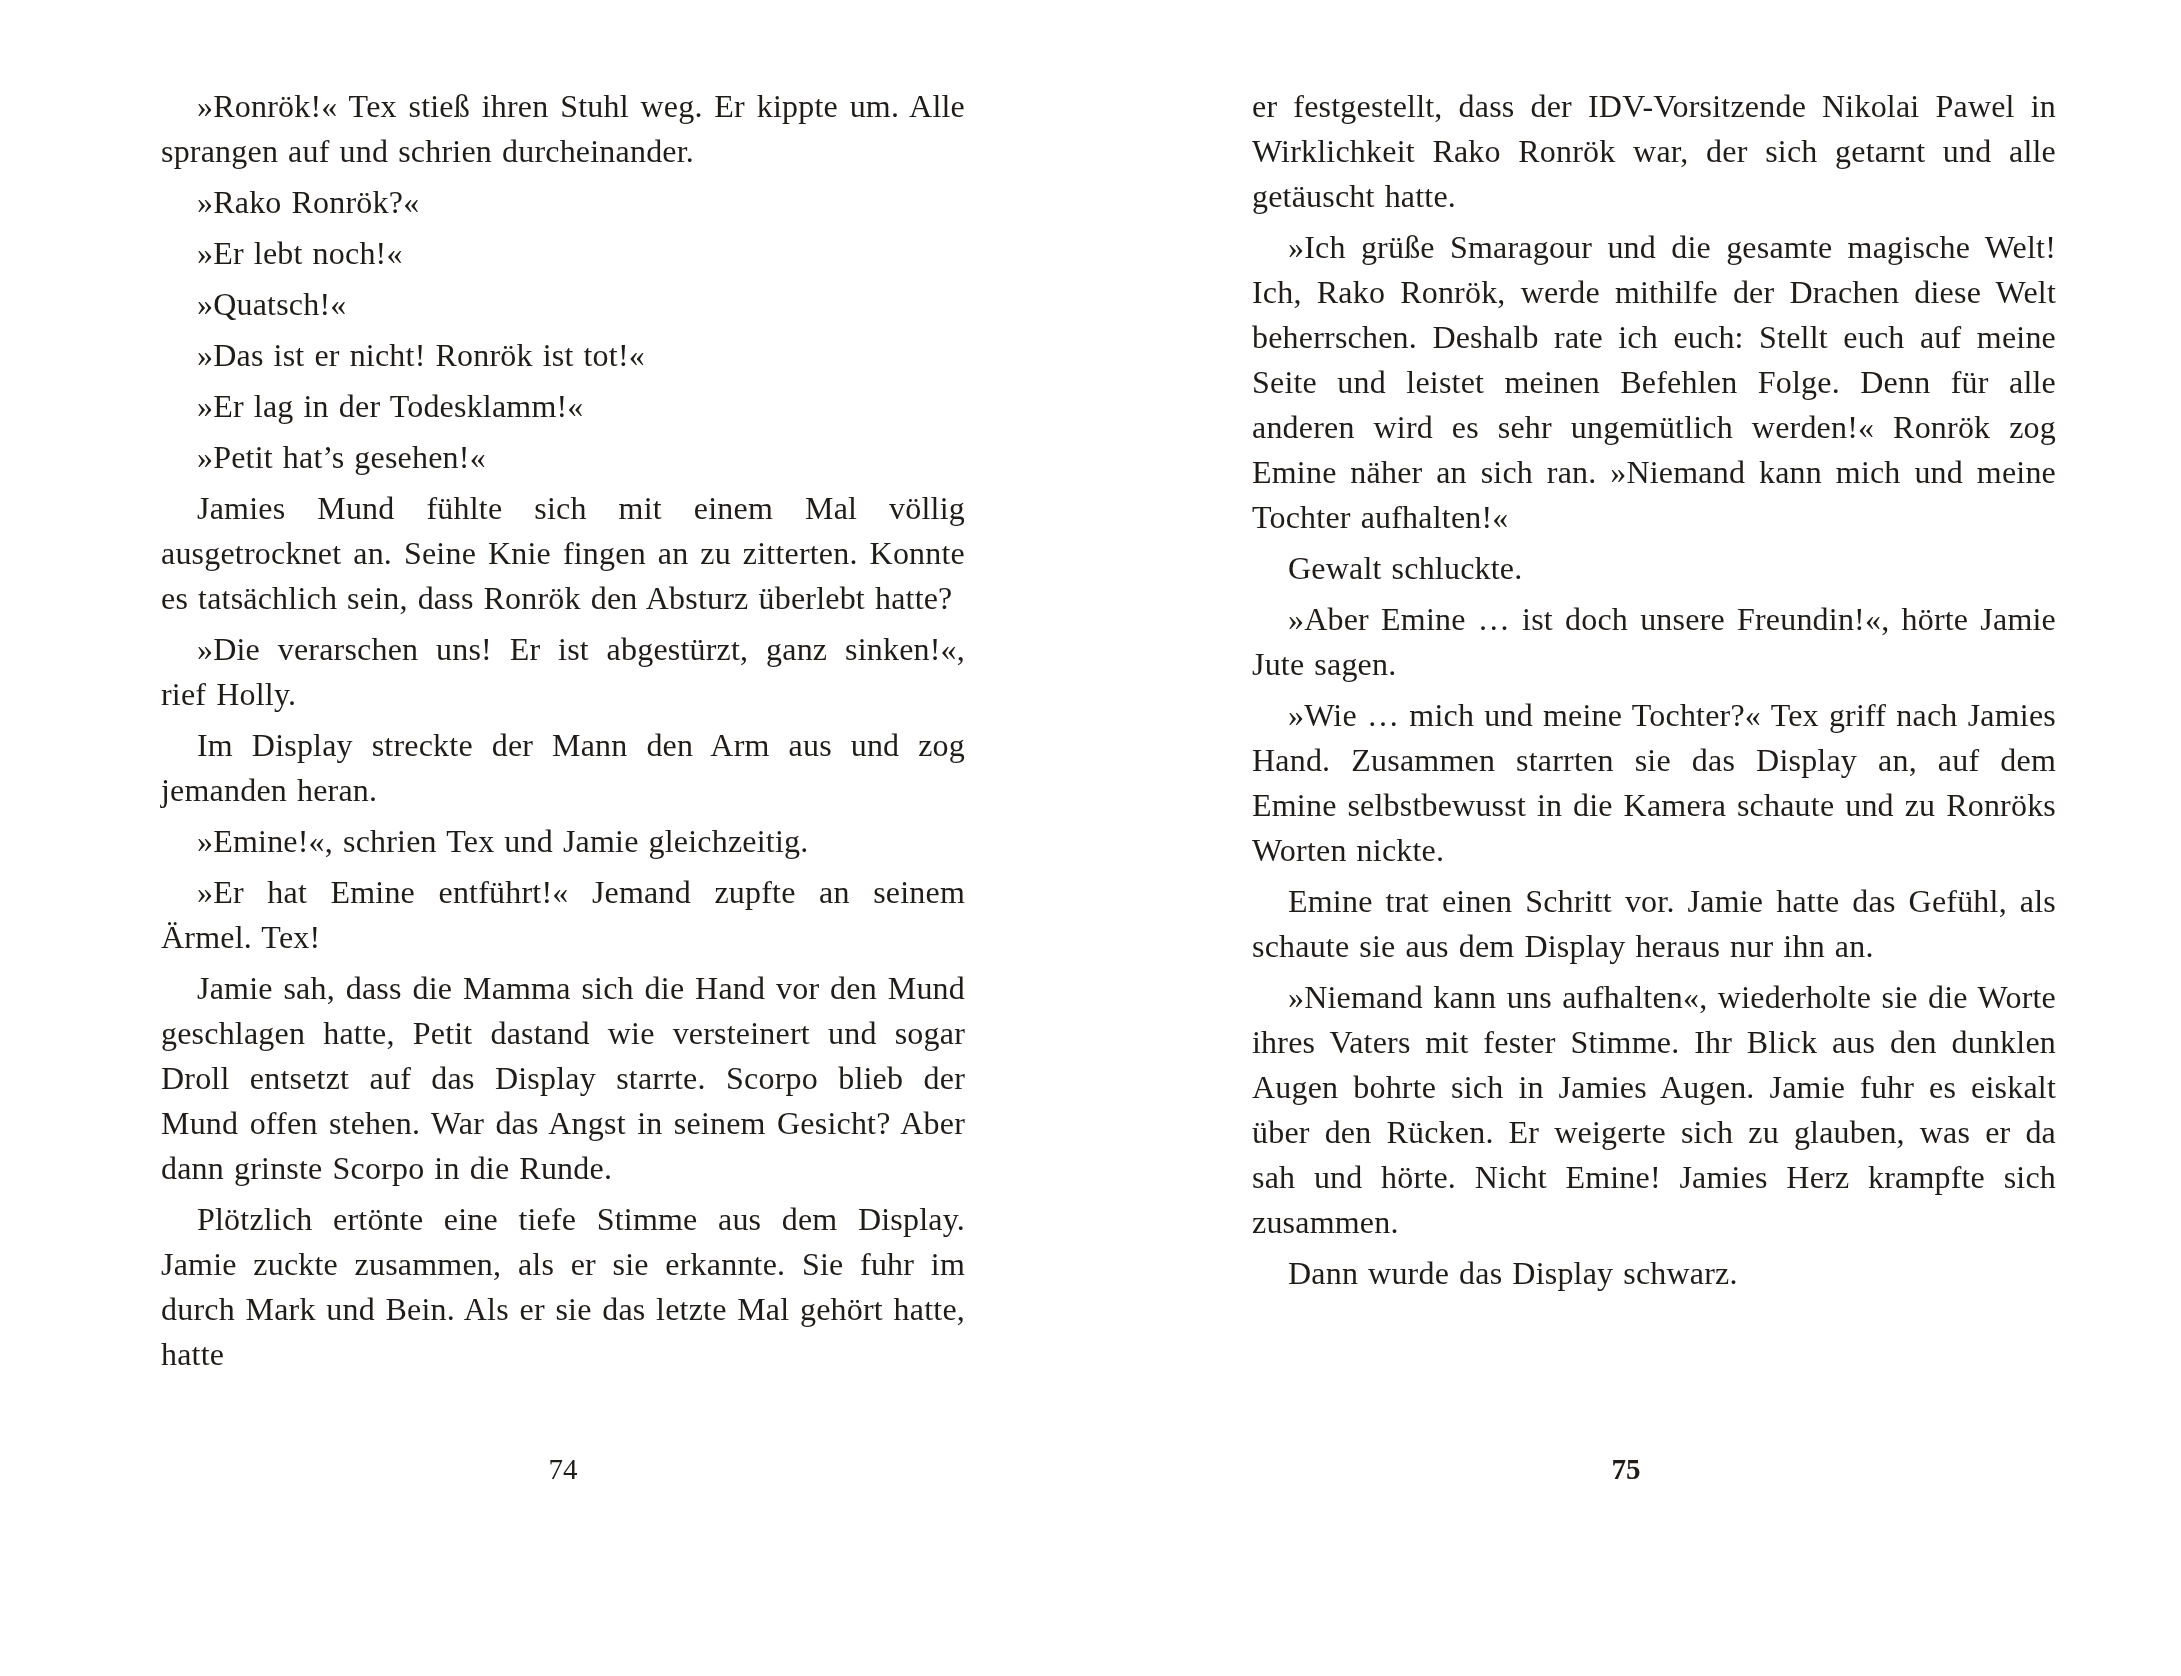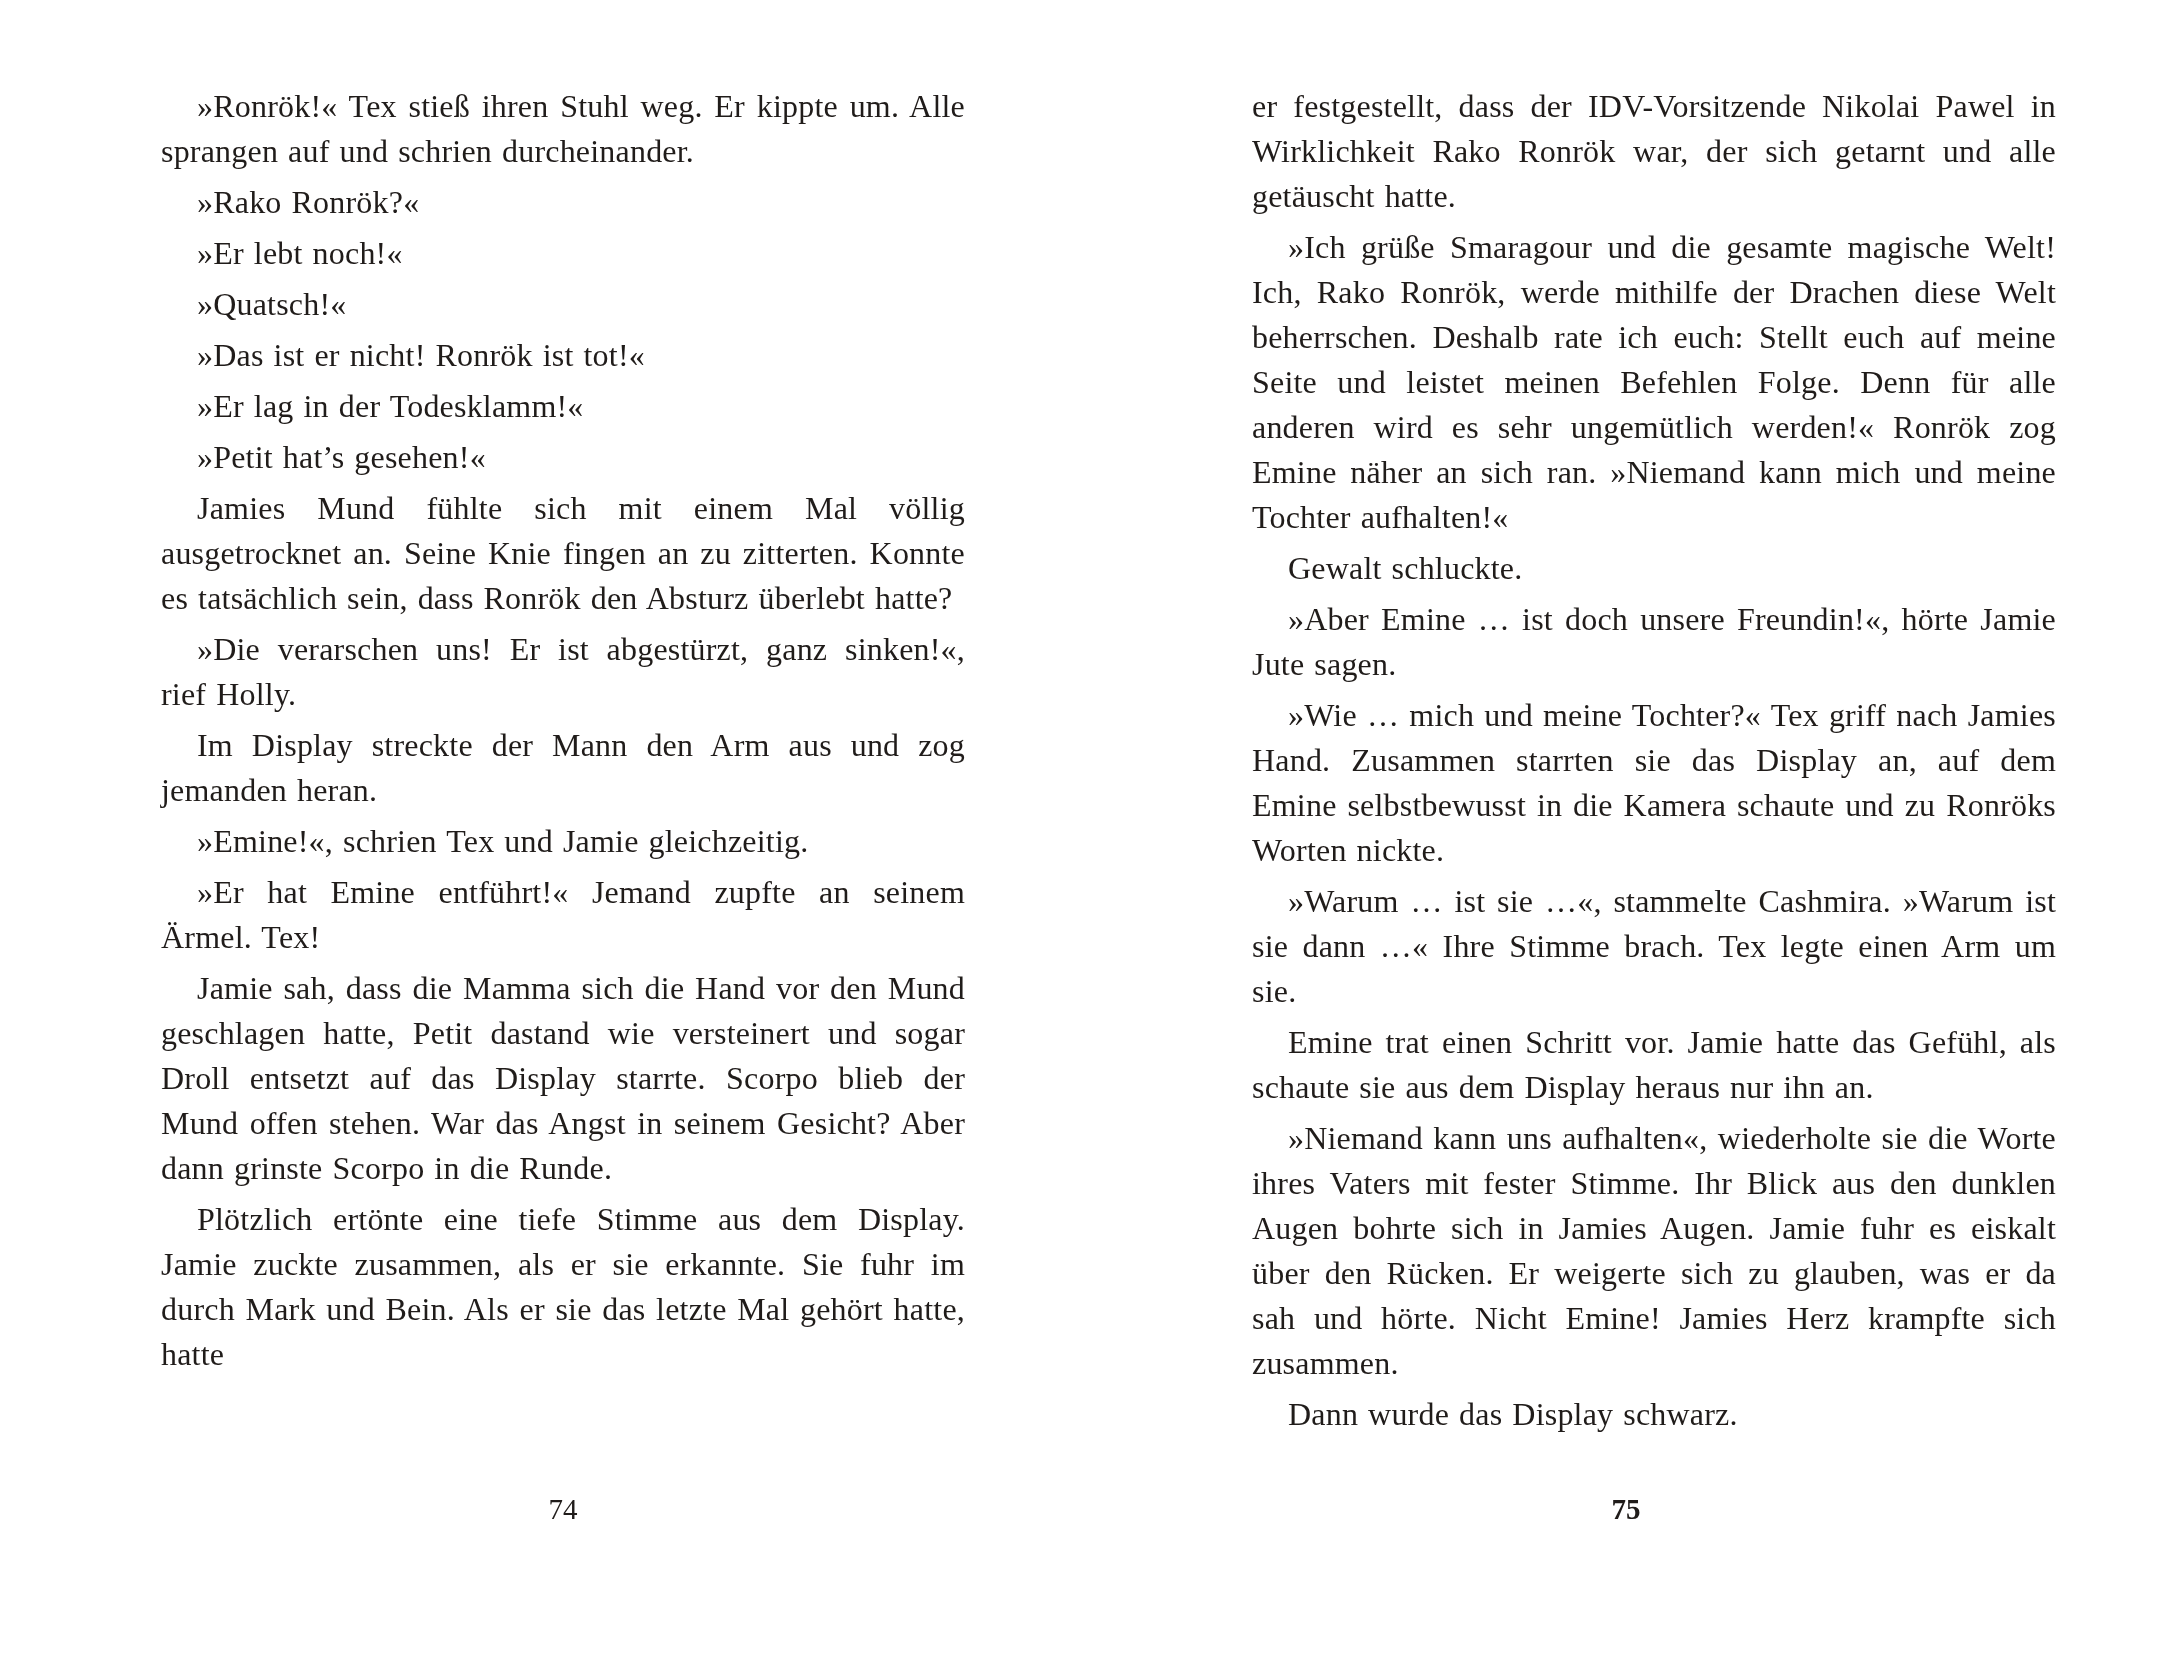--- a/index.html
+++ b/index.html
@@ -29,21 +29,21 @@
     text-align: justify;
     letter-spacing: 0.2px;
     word-spacing: 1.8px;
   }
   .page-body p.indent {
     text-indent: 36px;
   }
   .page-number {
     position: absolute;
     width: 816px;
-    top: 1493px;
+    top: 1453px;
     text-align: center;
     font-size: 29px;
     color: #201c1a;
   }
   .pn-left  { left: 155px; }
   .pn-right { left: 1218px; font-weight: bold; }
 </style>
 </head>
 <body>
 
@@ -68,21 +68,20 @@
       </div>
   </section>
 
   <section class="page page-right">
     <div class="page-body">
         <p>er festgestellt, dass der IDV-Vorsitzende Nikolai Pawel in Wirklichkeit Rako Ronrök war, der sich getarnt und alle getäuscht hatte.</p>
         <p class="indent">»Ich grüße Smaragour und die gesamte magische Welt! Ich, Rako Ronrök, werde mithilfe der Drachen diese Welt beherrschen. Deshalb rate ich euch: Stellt euch auf meine Seite und leistet meinen Befehlen Folge. Denn für alle anderen wird es sehr ungemütlich werden!« Ronrök zog Emine näher an sich ran. »Niemand kann mich und meine Tochter aufhalten!«</p>
         <p class="indent">Gewalt schluckte.</p>
         <p class="indent">»Aber Emine … ist doch unsere Freundin!«, hörte Jamie Jute sagen.</p>
         <p class="indent">»Wie … mich und meine Tochter?« Tex griff nach Jamies Hand. Zusammen starrten sie das Display an, auf dem Emine selbstbewusst in die Kamera schaute und zu Ronröks Worten nickte.</p>
-        <p class="indent">»Warum … ist sie …«, stammelte Cashmira. »Warum ist sie dann …« Ihre Stimme brach. Tex legte einen Arm um sie.</p>
         <p class="indent">Emine trat einen Schritt vor. Jamie hatte das Gefühl, als schaute sie aus dem Display heraus nur ihn an.</p>
         <p class="indent">»Niemand kann uns aufhalten«, wiederholte sie die Worte ihres Vaters mit fester Stimme. Ihr Blick aus den dunklen Augen bohrte sich in Jamies Augen. Jamie fuhr es eiskalt über den Rücken. Er weigerte sich zu glauben, was er da sah und hörte. Nicht Emine! Jamies Herz krampfte sich zusammen.</p>
         <p class="indent">Dann wurde das Display schwarz.</p>
       </div>
   </section>
 
   <div class="page-number pn-left">74</div>
 
   <div class="page-number pn-right">75</div>
 

